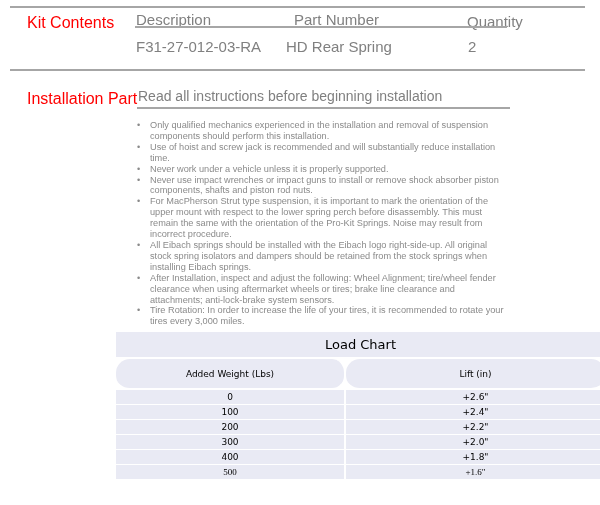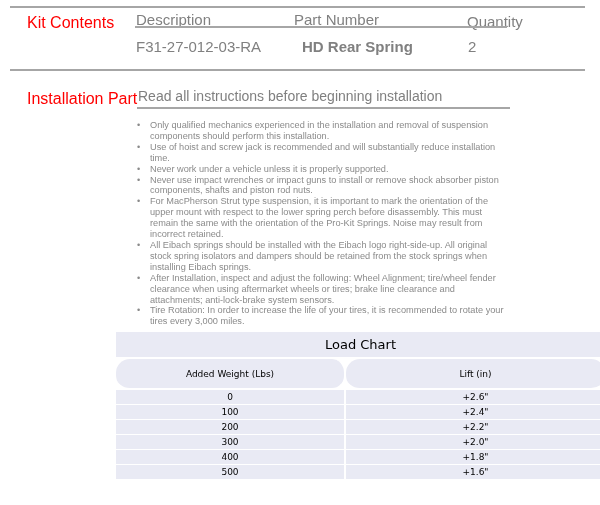--- a/index.html
+++ b/index.html
@@ -14,47 +14,47 @@
     .notes-underline { position: absolute; left: 137px; width: 373px; top: 107px; height: 2px; background: #a6a6a6; }
     ul.notes { position: absolute; left: 136px; top: 120px; width: 370px; margin: 0; padding: 0; list-style: none; }
     ul.notes li { position: relative; padding-left: 14px; font-size: 9.2px; line-height: 10.9px; color: #8a8a8a; }
     ul.notes li .bullet { position: absolute; left: 1px; top: 0; }
     table.load { position: absolute; left: 116px; top: 332px; width: 489px; border-collapse: separate; border-spacing: 0 0;
                  font-family: "DejaVu Sans", sans-serif; }
     table.load td, table.load th { background: #e9eaf4; text-align: center; padding: 0; color: #000; font-weight: normal; }
     .lc-title td { height: 25px; font-size: 13px; border-bottom: 2px solid #fff; }
     .lc-head td { height: 29px; font-size: 9px; border-bottom: 2px solid #fff; border-radius: 14px; }
     .lc-row td { height: 14px; font-size: 9px; border-bottom: 1.5px solid #fff; }
-    .lc-row:last-child td { border-bottom: none; }
+    .lc-row:last-child td { border-bottom: none; font-family: Liberation Serif, serif; }
     .col-left { border-right: 2px solid #fff; width: 228px; }
   </style>
 </head>
 <body>
 
 <div class="hr" style="left:10px; width:575px; top:6px;"></div>
 <div class="red-label" style="left:27px; top:14px;">Kit Contents</div>
 <div class="kit-head" style="left:136px;">Description</div>
 <div class="kit-head" style="left:294px;">Part Number</div>
 <div class="kit-head" style="left:467px; top:13px;">Quantity</div>
 <div class="kit-underline"></div>
 <div class="kit-cell" style="left:136px;">F31-27-012-03-RA</div>
-<div class="kit-cell" style="left:302px;font-weight:bold;">HD Rear Spring</div>
+<div class="kit-cell" style="left:286px;">HD Rear Spring</div>
 <div class="kit-cell" style="left:468px;">2</div>
 <div class="hr" style="left:10px; width:575px; top:69px;"></div>
 
 <div class="red-label" style="left:27px; top:90px;">Installation Part</div>
 <div class="notes-title">Read all instructions before beginning installation</div>
 <div class="notes-underline"></div>
 
 <ul class="notes">
   <li><span class="bullet">•</span><span>Only  qualified mechanics experienced in the installation and removal of suspension components should perform this installation.</span></li>
   <li><span class="bullet">•</span><span>Use of hoist and screw jack is recommended and will substantially reduce installation time.</span></li>
   <li><span class="bullet">•</span><span>Never work under a vehicle unless it is properly supported.</span></li>
   <li><span class="bullet">•</span><span>Never use impact wrenches or impact guns to install or remove shock absorber piston components, shafts and piston rod nuts.</span></li>
-  <li><span class="bullet">•</span><span>For MacPherson Strut type suspension, it is important to mark the orientation of the upper mount with respect to the lower spring perch before disassembly. This must remain the same with the orientation of the Pro-Kit Springs. Noise may result from incorrect retained.</span></li>
+  <li><span class="bullet">•</span><span>For MacPherson Strut type suspension, it is important to mark the orientation of the upper mount with respect to the lower spring perch before disassembly. This must remain the same with the orientation of the Pro-Kit Springs. Noise may result from incorrect procedure.</span></li>
   <li><span class="bullet">•</span><span>All Eibach springs should be installed with the Eibach logo right-side-up. All original stock spring isolators and dampers should be retained from the stock springs when installing Eibach springs.</span></li>
   <li><span class="bullet">•</span><span>After Installation, inspect and adjust the following: Wheel Alignment; tire/wheel fender clearance when using aftermarket wheels or tires; brake line clearance and attachments; anti-lock-brake system sensors.</span></li>
   <li><span class="bullet">•</span><span>Tire Rotation: In order to increase the life of your tires, it is recommended to rotate your tires every 3,000 miles.</span></li>
 </ul>
 
 <table class="load">
   <tbody>
       <tr class="lc-title">
     <td colspan="2">Load Chart</td>
   </tr>

